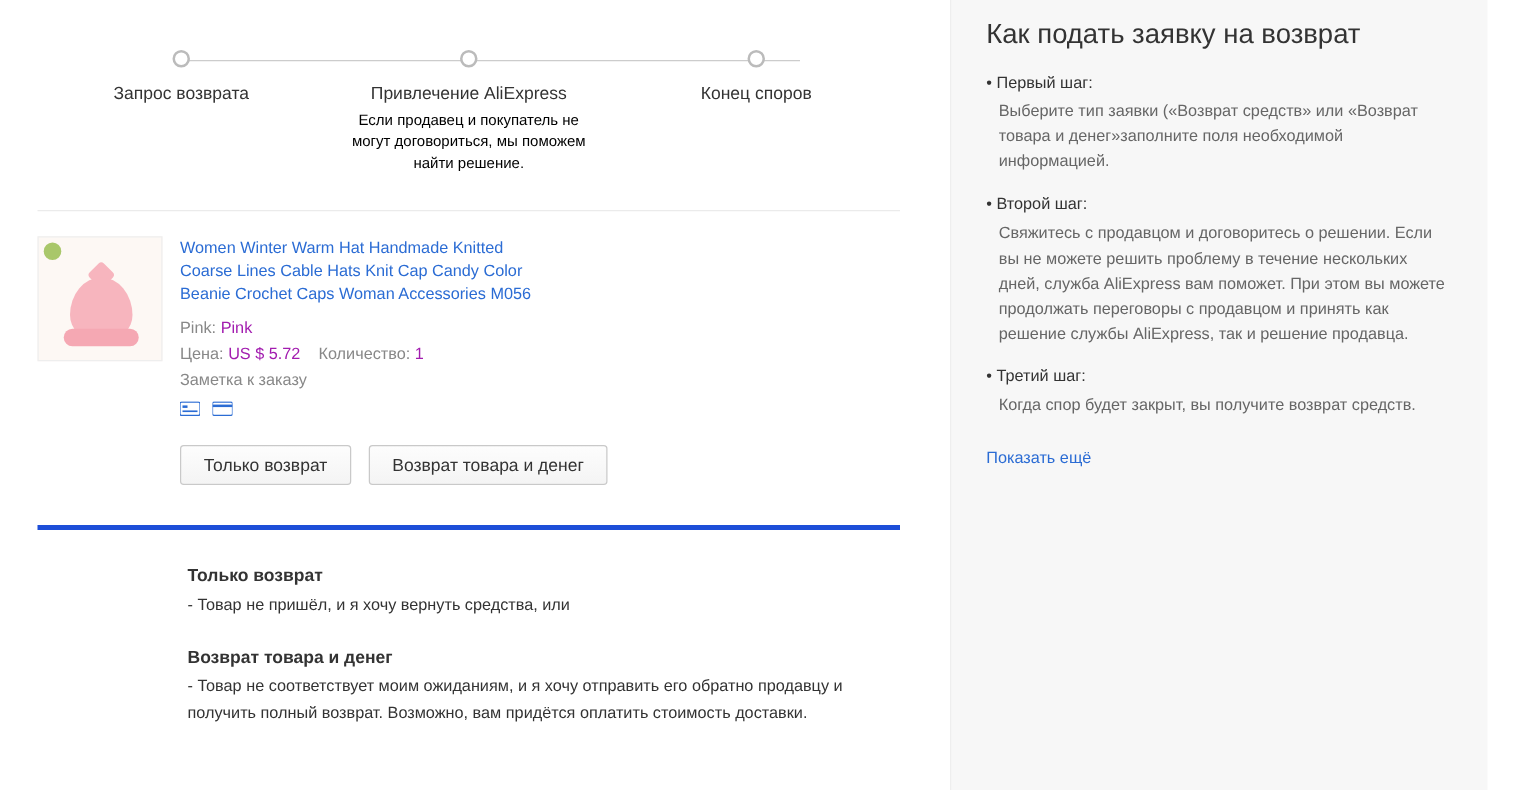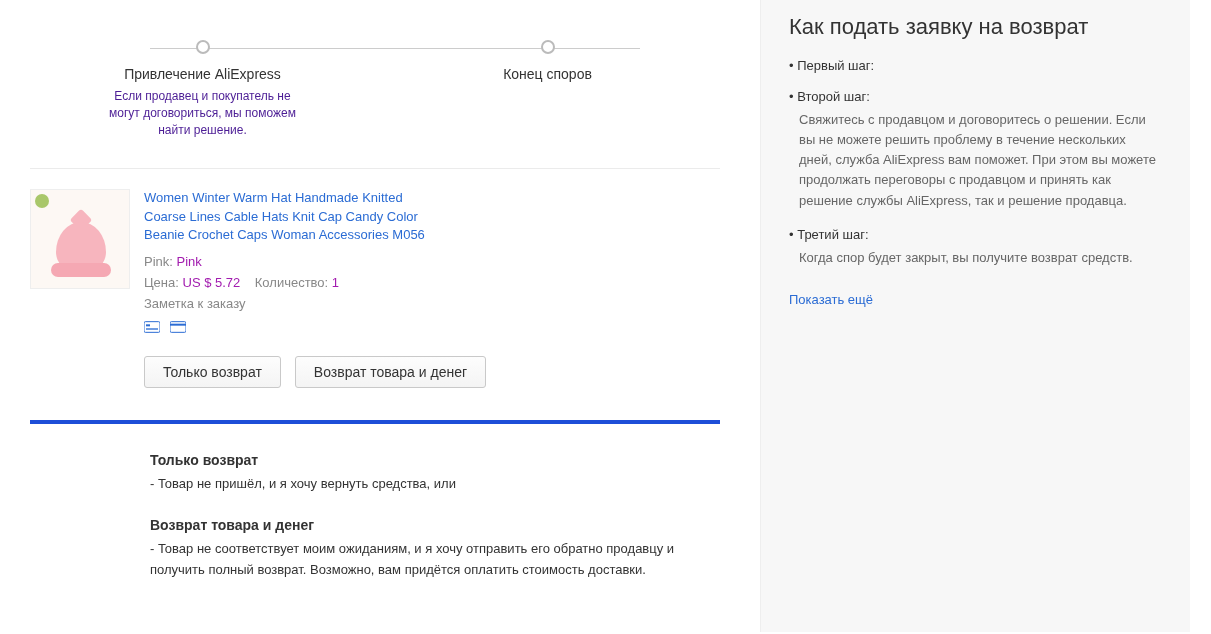--- a/index.html
+++ b/index.html
@@ -57,21 +57,21 @@
     margin: 0 auto 12px;
     position: relative;
   }
   .step-label {
     font-size: 14px;
     color: #333;
     margin-bottom: 6px;
   }
   .step-desc {
     font-size: 12px;
-    color: #4c1d95;
+    color: #000000;
     line-height: 1.4;
     max-width: 200px;
     margin: 0 auto;
   }
   
   .product {
     display: flex;
     padding: 20px 0 32px;
     border-bottom: 4px solid #1d4ed8;
   }
@@ -168,20 +168,25 @@
 </style>
 </head>
 <body>
 
 <div class="page">
   <div class="main">
 
     <div class="tracker">
       <div class="tracker-line"></div>
       <div class="tracker-steps">
+        <div class="step">
+          <div class="step-dot"></div>
+          <div class="step-label">Запрос возврата</div>
+          <div class="step-desc"></div>
+        </div>
         <div class="step">
           <div class="step-dot"></div>
           <div class="step-label">Привлечение AliExpress</div>
           <div class="step-desc">Если продавец и покупатель не могут договориться, мы поможем найти решение.</div>
         </div>
         <div class="step">
           <div class="step-dot"></div>
           <div class="step-label">Конец споров</div>
           <div class="step-desc"></div>
         </div>
@@ -244,20 +249,21 @@
       </div>
     </div>
 
   </div>
 
   <div class="sidebar">
     <div class="side-title">Как подать заявку на возврат</div>
 
     <div class="side-step">
       <div class="side-step-label">Первый шаг:</div>
+      <div class="side-step-text">Выберите тип заявки («Возврат средств» или «Возврат товара и денег»заполните поля необходимой информацией.</div>
     </div>
     <div class="side-step">
       <div class="side-step-label">Второй шаг:</div>
       <div class="side-step-text">Свяжитесь с продавцом и договоритесь о решении. Если вы не можете решить проблему в течение нескольких дней, служба AliExpress вам поможет. При этом вы можете продолжать переговоры с продавцом и принять как решение службы AliExpress, так и решение продавца.</div>
     </div>
     <div class="side-step">
       <div class="side-step-label">Третий шаг:</div>
       <div class="side-step-text">Когда спор будет закрыт, вы получите возврат средств.</div>
     </div>
 

